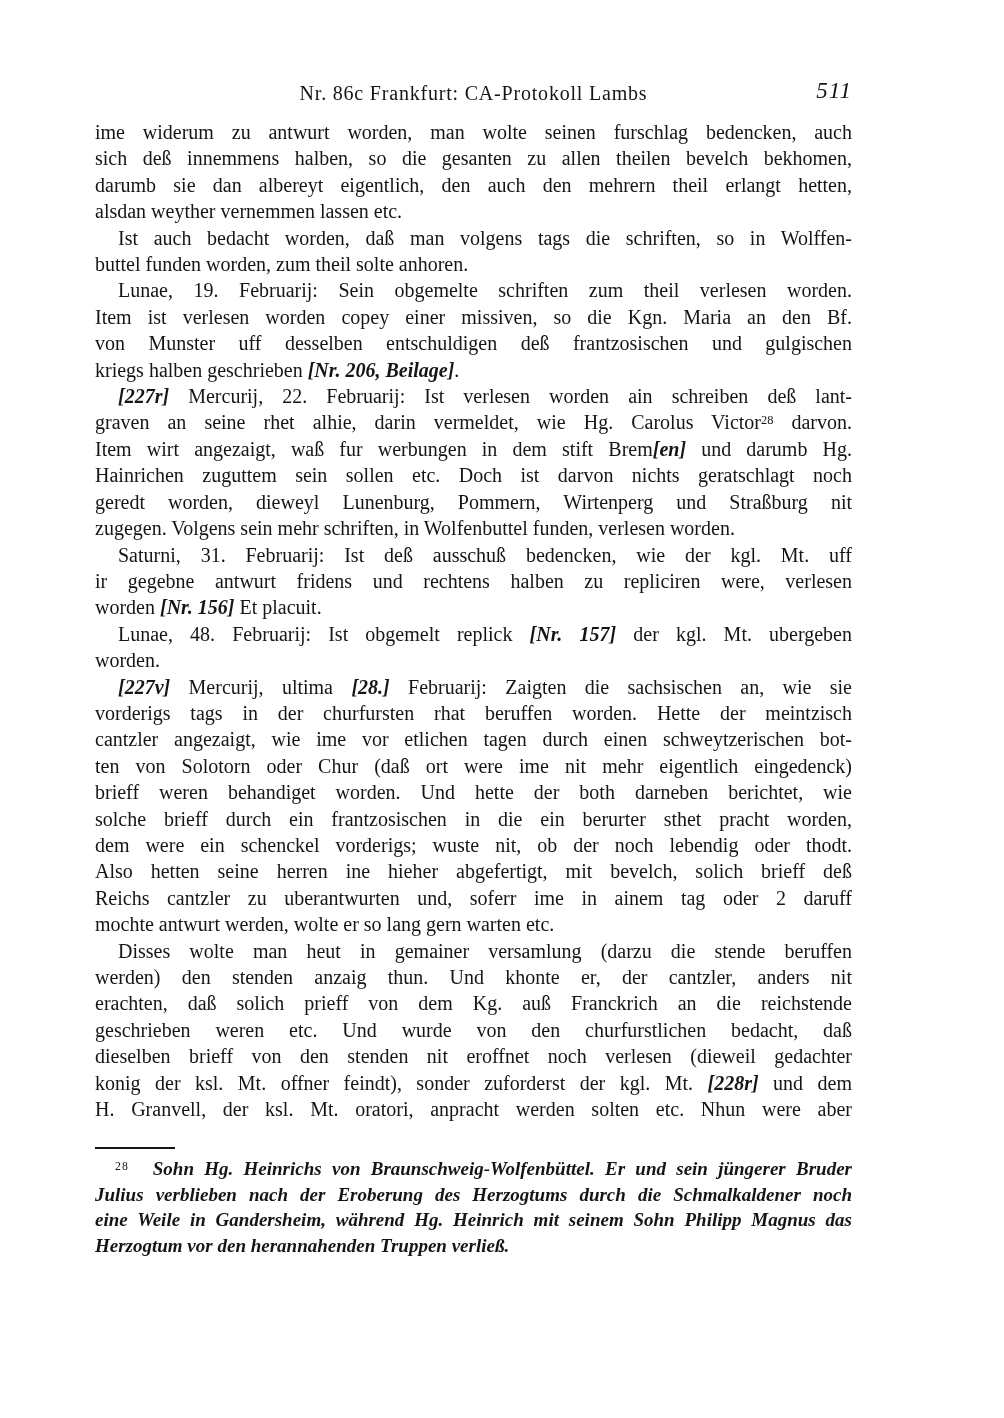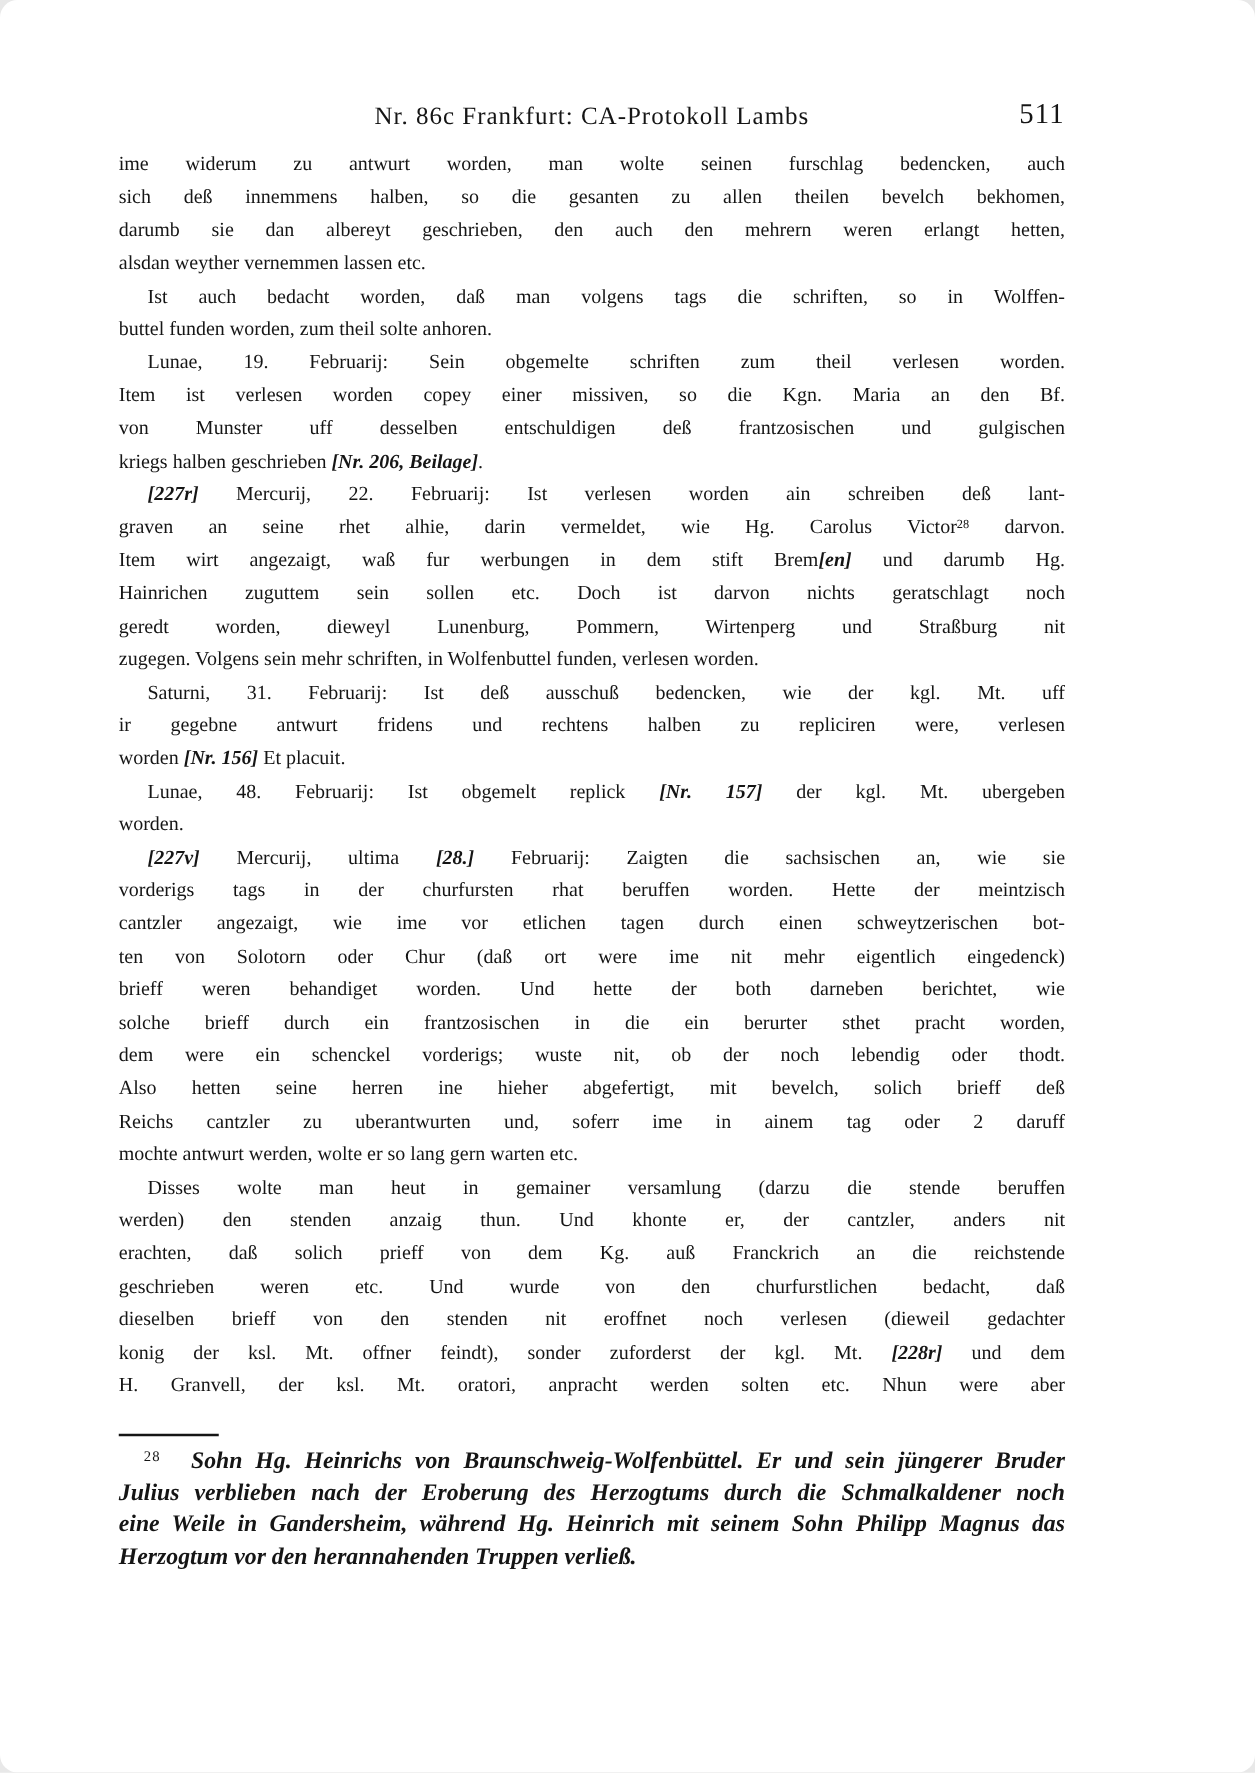--- a/index.html
+++ b/index.html
@@ -5,48 +5,48 @@
   * { margin: 0; padding: 0; box-sizing: border-box; }
   html, body { background: #e8e8e8; }
   .page {
     position: relative;
     width: 1004px;
     height: 1418px;
     background: #ffffff;
     color: #151515;
     font-family: "Liberation Serif", "DejaVu Serif", serif;
     overflow: hidden;
-    border-radius: 14px;
   }
   .header {
     position: absolute;
     left: 95px;
     top: 82px;
     width: 757px;
     height: 26px;
   }
   .header-title {
     text-align: center;
     font-size: 20px;
     letter-spacing: 0.8px;
     white-space: nowrap;
   }
   .page-number {
     position: absolute;
     right: 0;
     top: -4px;
     font-size: 23px;
     letter-spacing: 1px;
+    font-style: italic;
   }
   .body-text {
     position: absolute;
     left: 95px;
     top: 119px;
     width: 757px;
-    font-size: 16px;
+    font-size: 20px;
     line-height: 26.4px;
   }
   .body-text p { margin: 0; }
   .line { display: block; }
   .jline { text-align: justify; text-align-last: justify; }
   .indent { text-indent: 23px; }
   .seg-i { font-style: italic; font-weight: bold; }
   sup {
     font-size: 0.62em;
     line-height: 0;
@@ -82,21 +82,21 @@
 <div class="page">
   <div class="header">
     <div class="header-title">Nr. 86c Frankfurt: CA-Protokoll Lambs</div>
     <div class="page-number">511</div>
   </div>
 
   <div class="body-text">
       <p>
         <span class="line jline"><span>ime widerum zu antwurt worden, man wolte seinen furschlag bedencken, auch</span></span>
         <span class="line jline"><span>sich deß innemmens halben, so die gesanten zu allen theilen bevelch bekhomen,</span></span>
-        <span class="line jline"><span>darumb sie dan albereyt geschrieben, den auch den mehrern weren erlangt hetten,</span></span>
+        <span class="line jline"><span>darumb sie dan albereyt eigentlich, den auch den mehrern theil erlangt hetten,</span></span>
         <span class="line"><span>alsdan weyther vernemmen lassen etc.</span></span>
       </p>
       <p>
         <span class="line jline indent"><span>Ist auch bedacht worden, daß man volgens tags die schriften, so in Wolffen-</span></span>
         <span class="line"><span>buttel funden worden, zum theil solte anhoren.</span></span>
       </p>
       <p>
         <span class="line jline indent"><span>Lunae, 19. Februarij: Sein obgemelte schriften zum theil verlesen worden.</span></span>
         <span class="line jline"><span>Item ist verlesen worden copey einer missiven, so die Kgn. Maria an den Bf.</span></span>
         <span class="line jline"><span>von Munster uff desselben entschuldigen deß frantzosischen und gulgischen</span></span>

